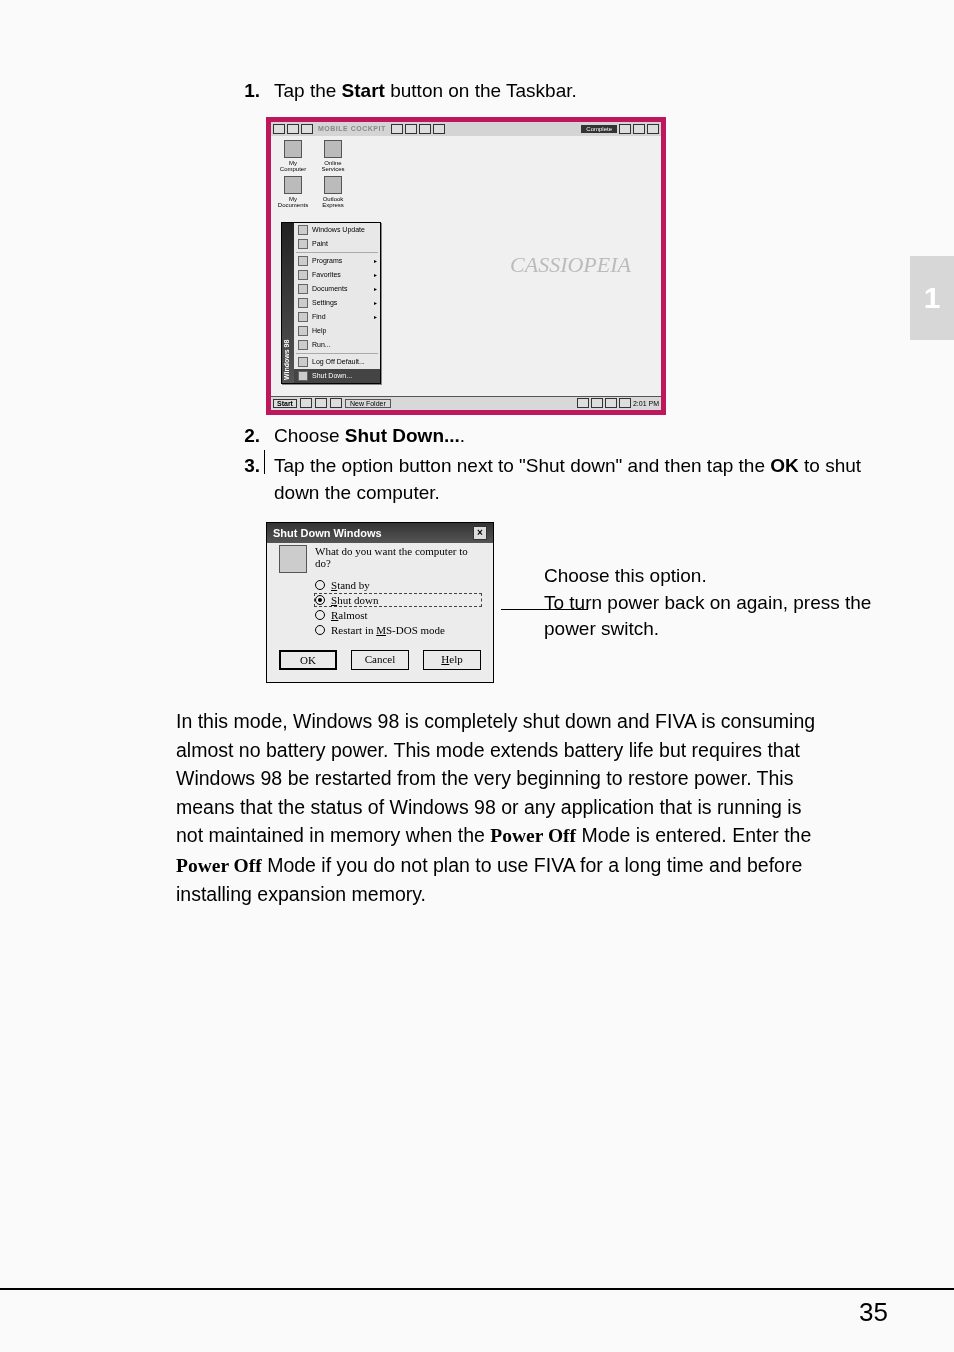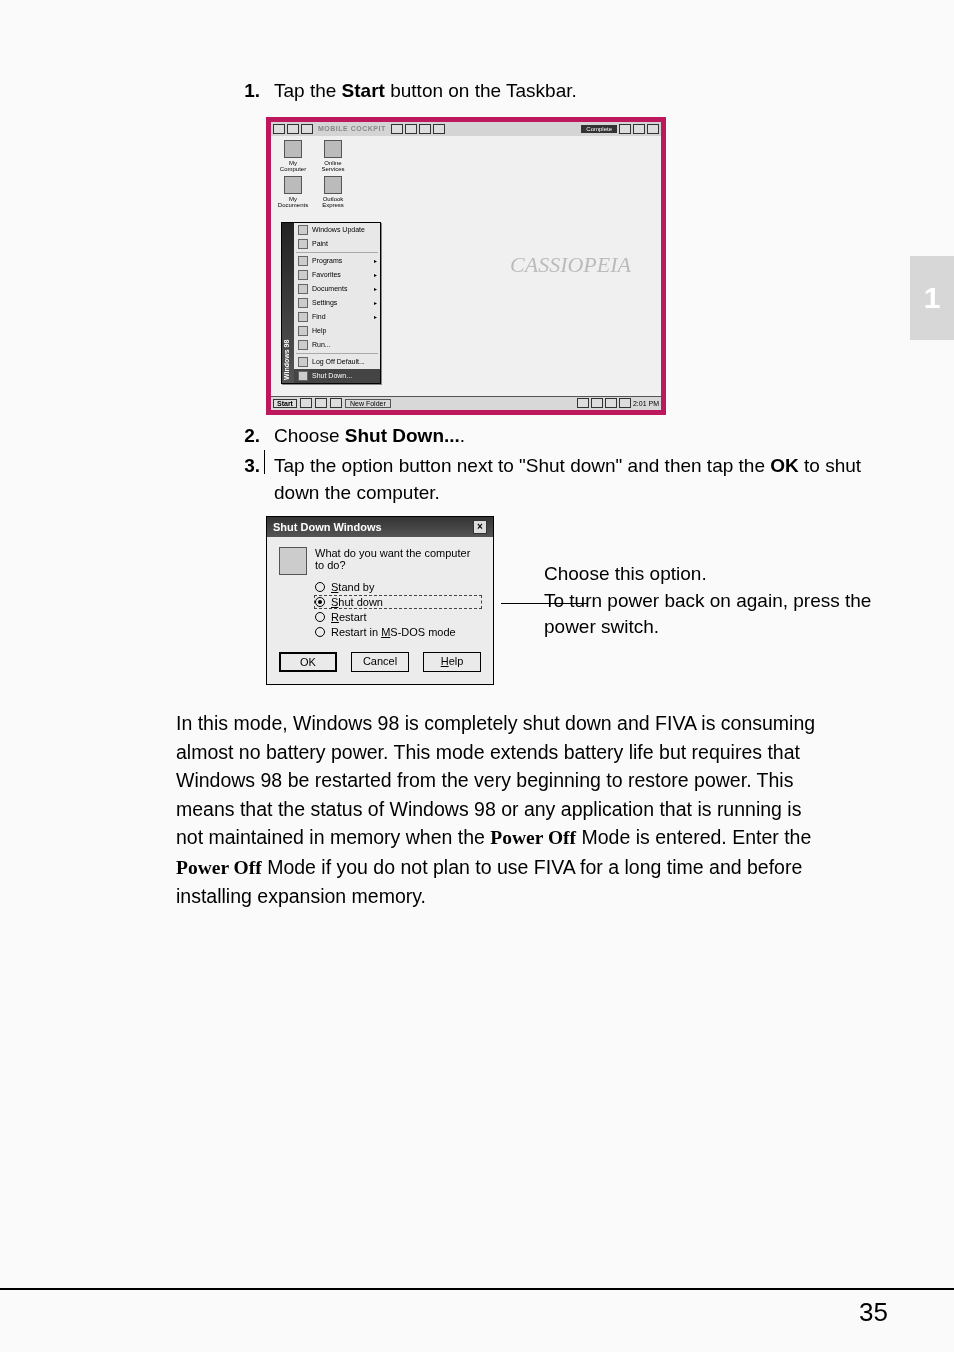--- a/index.html
+++ b/index.html
@@ -115,41 +115,41 @@
     position: absolute;
     border-left: 1px solid #000;
     width: 1px;
     height: 24px;
     left: 264px;
     top: 450px;
   }
   .fig2-wrap {
     display: flex;
     gap: 50px;
-    margin: 10px 0 24px 90px;
+    margin: 16px 0 24px 90px;
     position: relative;
     align-items: center;
   }
   .dialog {
     width: 265px;
     border: 1px solid #000;
     background: #ececec;
   }
   .dlg-title {
     background: linear-gradient(#333, #555);
     color: #fff;
     font-size: 11px;
     font-weight: bold;
     padding: 3px 6px;
     display: flex;
     align-items: center;
   }
   .dlg-title .x { margin-left: auto; width: 14px; height: 14px; background: #ddd; color: #000;
     border: 1px solid #333; font-size: 10px; text-align: center; line-height: 12px; font-weight: bold; }
-  .dlg-body { padding: 10px 12px 12px 12px; }
+  .dlg-body { padding: 2px 12px 12px 12px; font-family: Liberation Serif, serif; }
   .dlg-row { display: flex; gap: 8px; align-items: flex-start; margin-bottom: 6px; }
   .dlg-ico { width: 28px; height: 28px; background: #ccc; border: 1px solid #555; flex-shrink: 0; }
   .prompt { font-size: 11px; }
   .opts { margin-left: 36px; }
   .opt { display: flex; align-items: center; gap: 6px; font-size: 11px; margin: 3px 0; }
   .radio { width: 10px; height: 10px; border: 1px solid #000; border-radius: 50%; position: relative; display:inline-block; }
   .radio.checked::after { content:""; position:absolute; left:2px; top:2px; width:4px; height:4px; background:#000; border-radius:50%; }
   .opt.sel { outline: 1px dashed #444; }
   .dlg-btns { display: flex; gap: 14px; justify-content: center; margin-top: 14px; }
   .dlg-btn { border: 1px solid #000; background: #eaeaea; font-size: 11px; padding: 2px 0; width: 58px; text-align: center; }
@@ -341,21 +341,21 @@
           <div class="opt">
               <span class="radio"></span>
               <span><span class="under">S</span><span>tand by</span></span>
             </div>
           <div class="opt sel">
               <span class="radio checked"></span>
               <span><span class="under">S</span><span>hut down</span></span>
             </div>
           <div class="opt">
               <span class="radio"></span>
-              <span><span class="under">R</span><span>estart</span></span>
+              <span><span class="under">R</span><span>almost</span></span>
             </div>
           <div class="opt">
               <span class="radio"></span>
               <span><span>Restart in </span><span class="under">M</span><span>S-DOS mode</span></span>
             </div>
         </div>
         <div class="dlg-btns">
           <div class="dlg-btn primary">OK</div>
           <div class="dlg-btn">Cancel</div>
           <div class="dlg-btn"><span class="under">H</span><span>elp</span></div>

